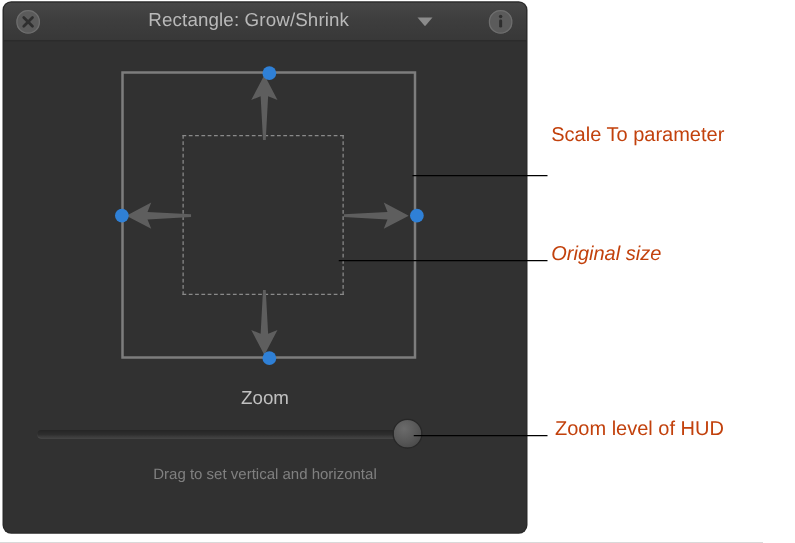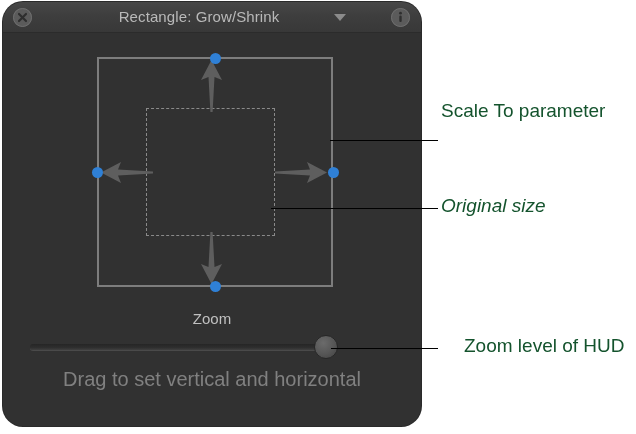--- a/index.html
+++ b/index.html
@@ -16,21 +16,21 @@
     overflow: hidden;
   }
 
   
   #hud {
     position: absolute;
     left: 3px;
     top: 2px;
     width: 418px;
     height: 424px;
-    border-radius: 20px;
+    border-radius: 6px;
     background: #313131;
     box-shadow: 0 0 0 1px #2a2a2a;
     overflow: hidden;
   }
   #hud-titlebar {
     position: absolute;
     left: 0; top: 0;
     width: 100%;
     height: 30px;
     background: linear-gradient(180deg, #474747 0%, #3e3e3e 45%, #383838 100%);
@@ -143,36 +143,36 @@
     border: 1px solid #272727;
     box-sizing: border-box;
   }
   #hint-text {
     position: absolute;
     left: 0;
     top: 338px;
     width: 418px;
     text-align: center;
     color: #808080;
-    font-size: 20px;
+    font-size: 12px;
     line-height: 19px;
     user-select: none;
   }
 
   
   .callout {
     position: absolute;
-    color: #14532d;
-    font-size: 19px;
+    color: #c2410c;
+    font-size: 16px;
     white-space: nowrap;
     user-select: none;
   }
   #callout-scale { left: 441px; top: 100px; }
   #callout-orig  { left: 441px; top: 195px; font-style: italic; }
-  #callout-zoom  { left: 464px; top: 335px; }
+  #callout-zoom  { left: 444px; top: 335px; }
 
   .leader {
     position: absolute;
     height: 1px;
     background: #000000;
   }
   #leader-scale { left: 330px; top: 140px;  width: 108px; }
   #leader-orig  { left: 271px; top: 208px;  width: 167px; }
   #leader-zoom  { left: 331px; top: 348px;  width: 107px; }
 </style>

